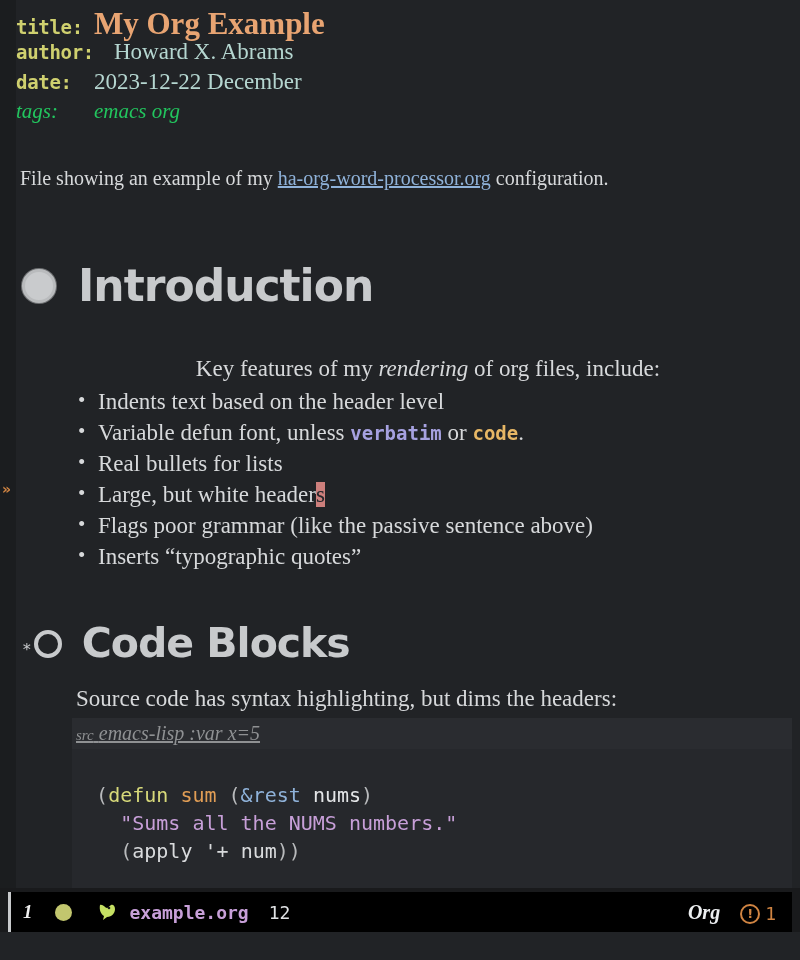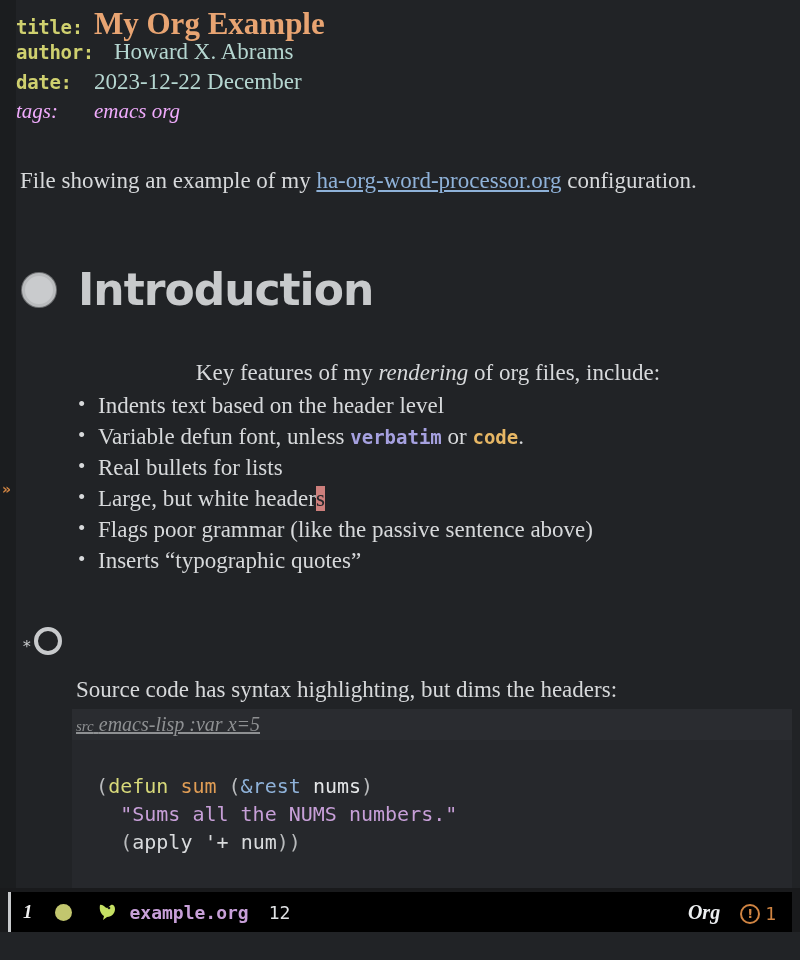--- a/index.html
+++ b/index.html
@@ -66,28 +66,28 @@
   .v-author, .v-date {
     font-family:"Liberation Serif", serif;
     font-size:23px;
     color:#b5d6d0;
   }
   .tags-line { height:32px; display:flex; align-items:baseline; }
   .tags-kw, .tags-val {
     font-family:"Liberation Serif", serif;
     font-style:italic;
     font-size:21px;
-    color:#f0abfc;
+    color:#22c55e;
   }
   .tags-kw { width:78px; }
 
   
   .para {
     font-family:"Liberation Serif", serif;
-    font-size:23px;
+    font-size:20px;
     color:#d7d9db;
     line-height:1.35;
   }
   .link {
     color:#8fb2d9;
     text-decoration:underline;
   }
 
   
   .h-row { display:flex; align-items:center; }
@@ -345,20 +345,21 @@
         </li>
 
         <li>
           <span>Inserts “typographic quotes”</span>
         </li>
       </ul>
 
       <div class="h-row" style="margin-top:48px; padding-left:6px;">
         <span class="h2-stars">*</span>
         <span class="h2-bullet"></span>
+        <span class="h2-text">Code Blocks</span>
       </div>
 
       <div class="lead" style="margin-top:22px; padding-left:60px;">Source code has syntax highlighting, but dims the headers:</div>
 
       <div style="margin-top:6px; margin-left:56px; margin-right:8px;">
 
         <div class="src-head">
           <span class="src-kw">src</span>
           <span>emacs-lisp :var x=5</span>
         </div>

